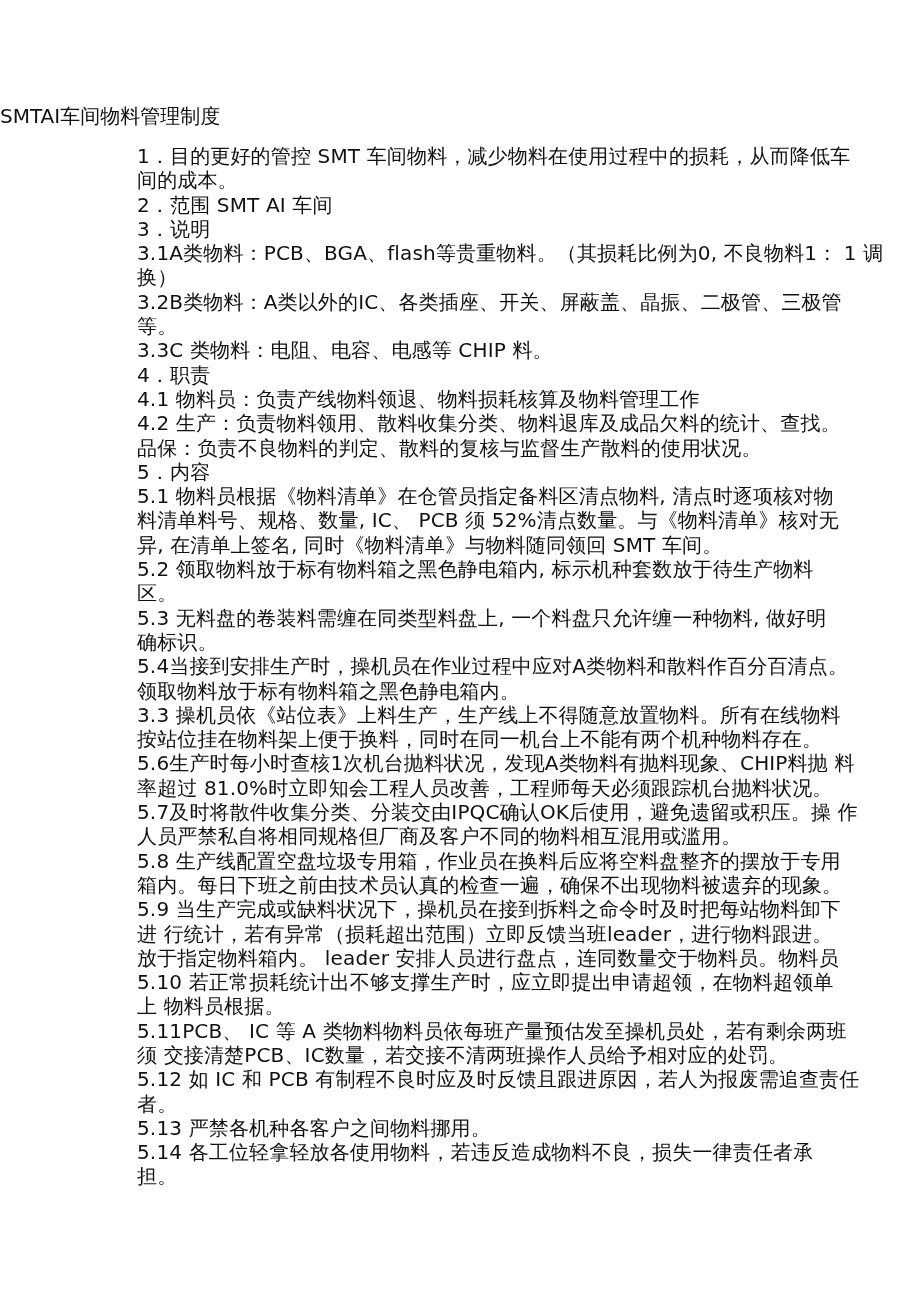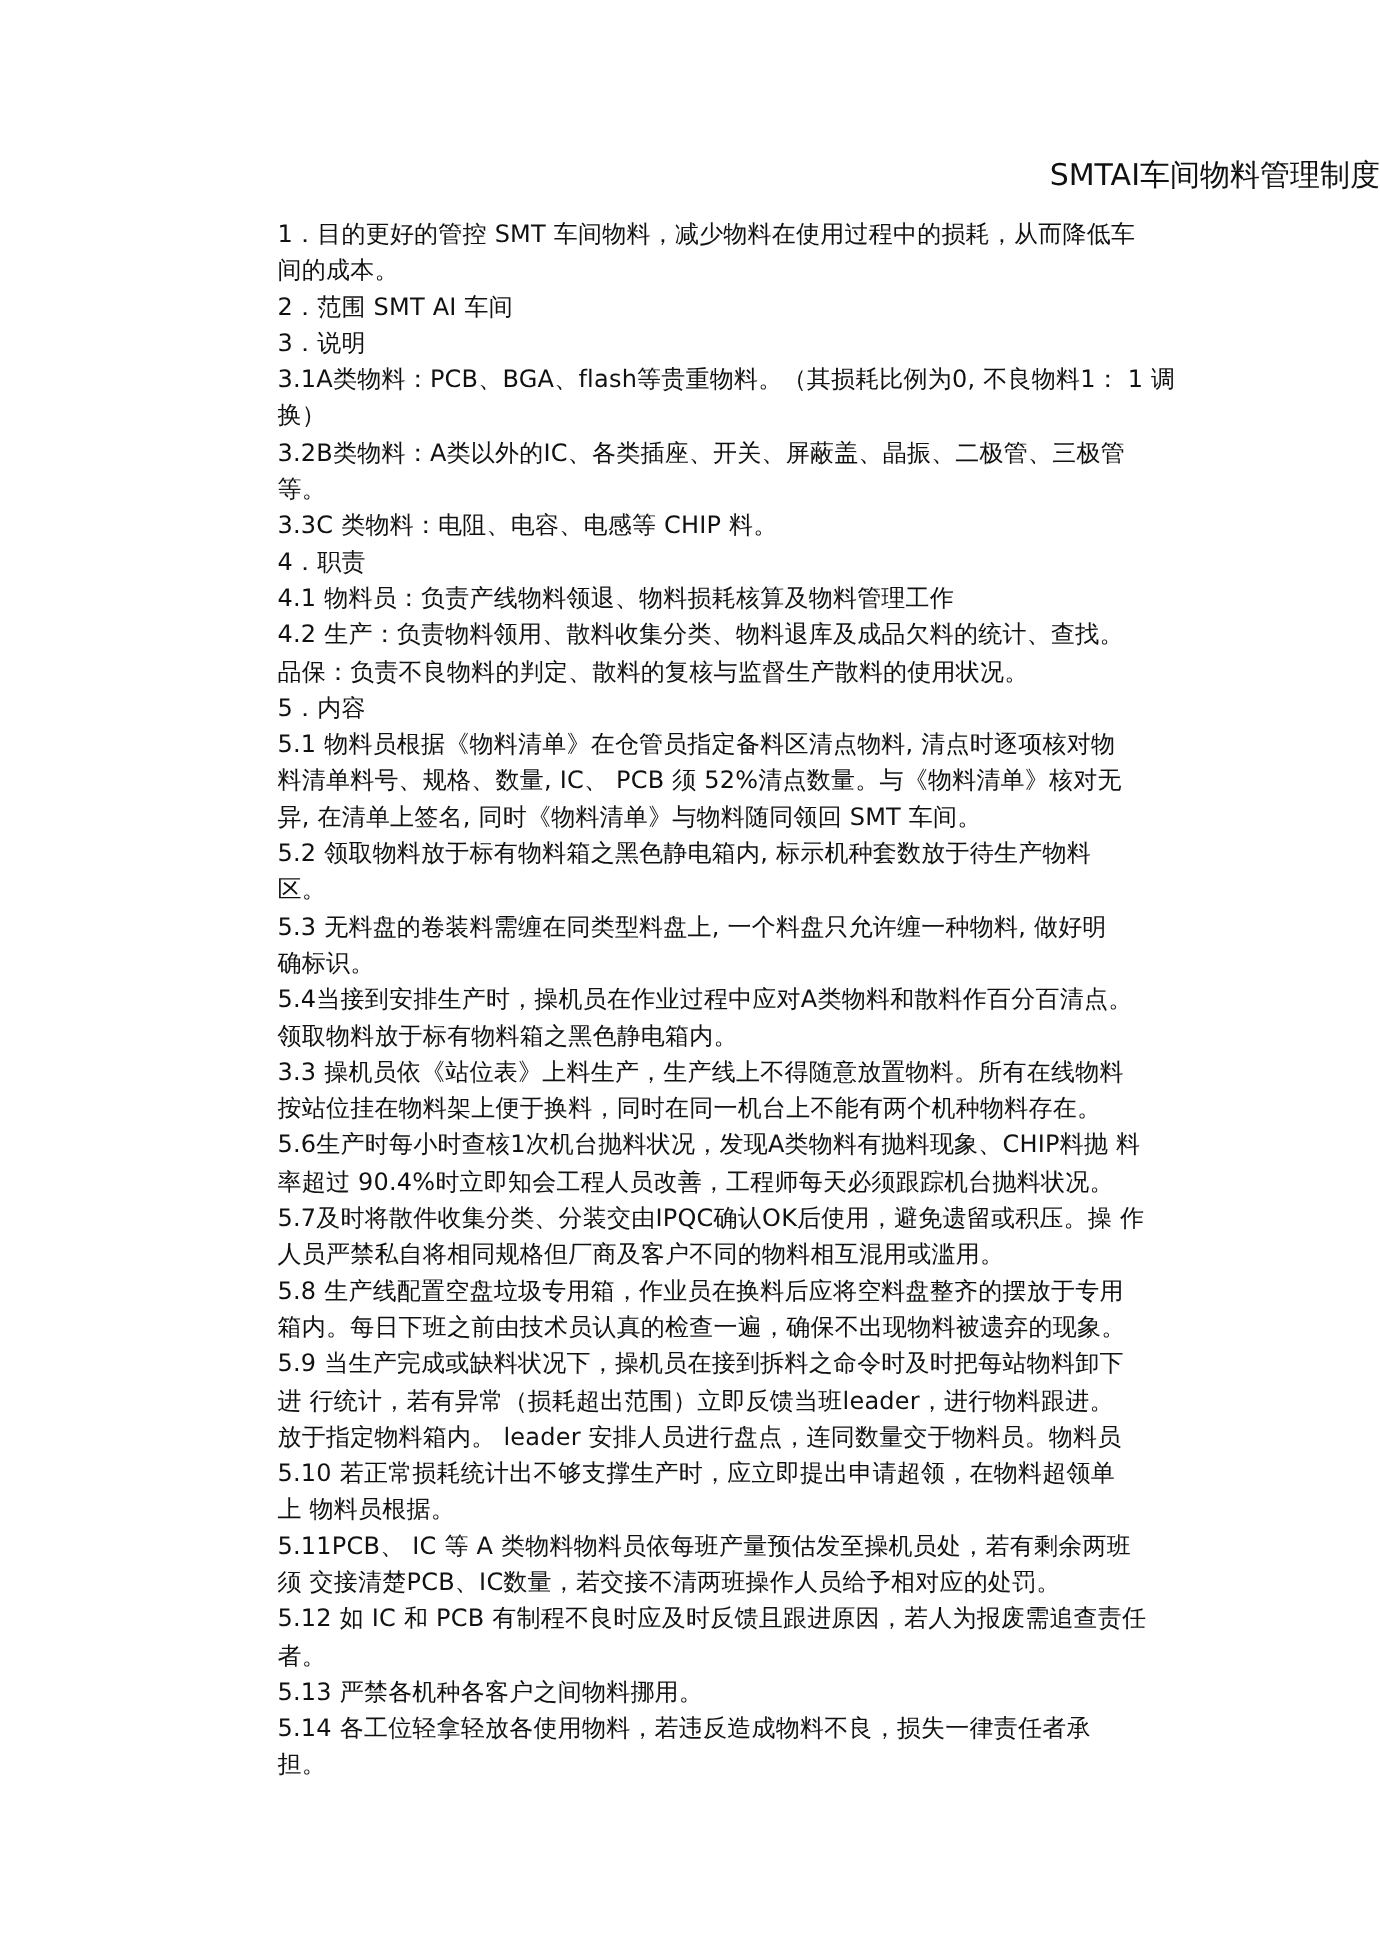--- a/index.html
+++ b/index.html
@@ -1,22 +1,22 @@
 <!DOCTYPE html>
 <html><head>
   <meta charset="utf-8">
   <style>
     html, body { margin: 0; padding: 0; background: #ffffff; }
     body { width: 920px; height: 1302px; position: relative; overflow: hidden;
            font-family: "DejaVu Sans", "Liberation Sans", sans-serif; color: #111; }
     .page { position: absolute; left: 0; top: 0; width: 920px; height: 1302px; background: #fff; }
-    .title { position: absolute; top: 102px; left: 0; width: 920px; text-align: right;
+    .title { position: absolute; top: 102px; left: 0; width: 920px; text-align: left;
              font-size: 20px; line-height: 28px; color: #111; }
     .body { position: absolute; top: 144px; left: 137px; width: 660px; }
-    .line { font-size: 16px; line-height: 24.3px; white-space: nowrap; letter-spacing: 0.15px; margin-left: 48px; }
+    .line { font-size: 20px; line-height: 24.3px; white-space: nowrap; letter-spacing: 0.15px; }
   </style>
 </head>
 <body>
 
 <div class="page">
   <div class="title">SMTAI车间物料管理制度</div>
   <div class="body" id="doc-body">
       <div class="line">1．目的更好的管控  SMT 车间物料，减少物料在使用过程中的损耗，从而降低车</div>
       <div class="line">间的成本。</div>
       <div class="line">2．范围  SMT AI 车间</div>
@@ -36,21 +36,21 @@
       <div class="line">异, 在清单上签名, 同时《物料清单》与物料随同领回  SMT 车间。</div>
       <div class="line">5.2  领取物料放于标有物料箱之黑色静电箱内, 标示机种套数放于待生产物料</div>
       <div class="line">区。</div>
       <div class="line">5.3  无料盘的卷装料需缠在同类型料盘上, 一个料盘只允许缠一种物料, 做好明</div>
       <div class="line">确标识。</div>
       <div class="line">5.4当接到安排生产时，操机员在作业过程中应对A类物料和散料作百分百清点。</div>
       <div class="line">领取物料放于标有物料箱之黑色静电箱内。</div>
       <div class="line">3.3 操机员依《站位表》上料生产，生产线上不得随意放置物料。所有在线物料</div>
       <div class="line">按站位挂在物料架上便于换料，同时在同一机台上不能有两个机种物料存在。</div>
       <div class="line">5.6生产时每小时查核1次机台抛料状况，发现A类物料有抛料现象、CHIP料抛  料</div>
-      <div class="line">率超过  90.4%时立即知会工程人员改善，工程师每天必须跟踪机台抛料状况。</div>
+      <div class="line">率超过  81.0%时立即知会工程人员改善，工程师每天必须跟踪机台抛料状况。</div>
       <div class="line">5.7及时将散件收集分类、分装交由IPQC确认OK后使用，避免遗留或积压。操  作</div>
       <div class="line">人员严禁私自将相同规格但厂商及客户不同的物料相互混用或滥用。</div>
       <div class="line">5.8  生产线配置空盘垃圾专用箱，作业员在换料后应将空料盘整齐的摆放于专用</div>
       <div class="line">箱内。每日下班之前由技术员认真的检查一遍，确保不出现物料被遗弃的现象。</div>
       <div class="line">5.9  当生产完成或缺料状况下，操机员在接到拆料之命令时及时把每站物料卸下</div>
       <div class="line">进  行统计，若有异常（损耗超出范围）立即反馈当班leader，进行物料跟进。</div>
       <div class="line">放于指定物料箱内。  leader 安排人员进行盘点，连同数量交于物料员。物料员</div>
       <div class="line">5.10  若正常损耗统计出不够支撑生产时，应立即提出申请超领，在物料超领单</div>
       <div class="line">上  物料员根据。</div>
       <div class="line">5.11PCB、  IC 等  A 类物料物料员依每班产量预估发至操机员处，若有剩余两班</div>

